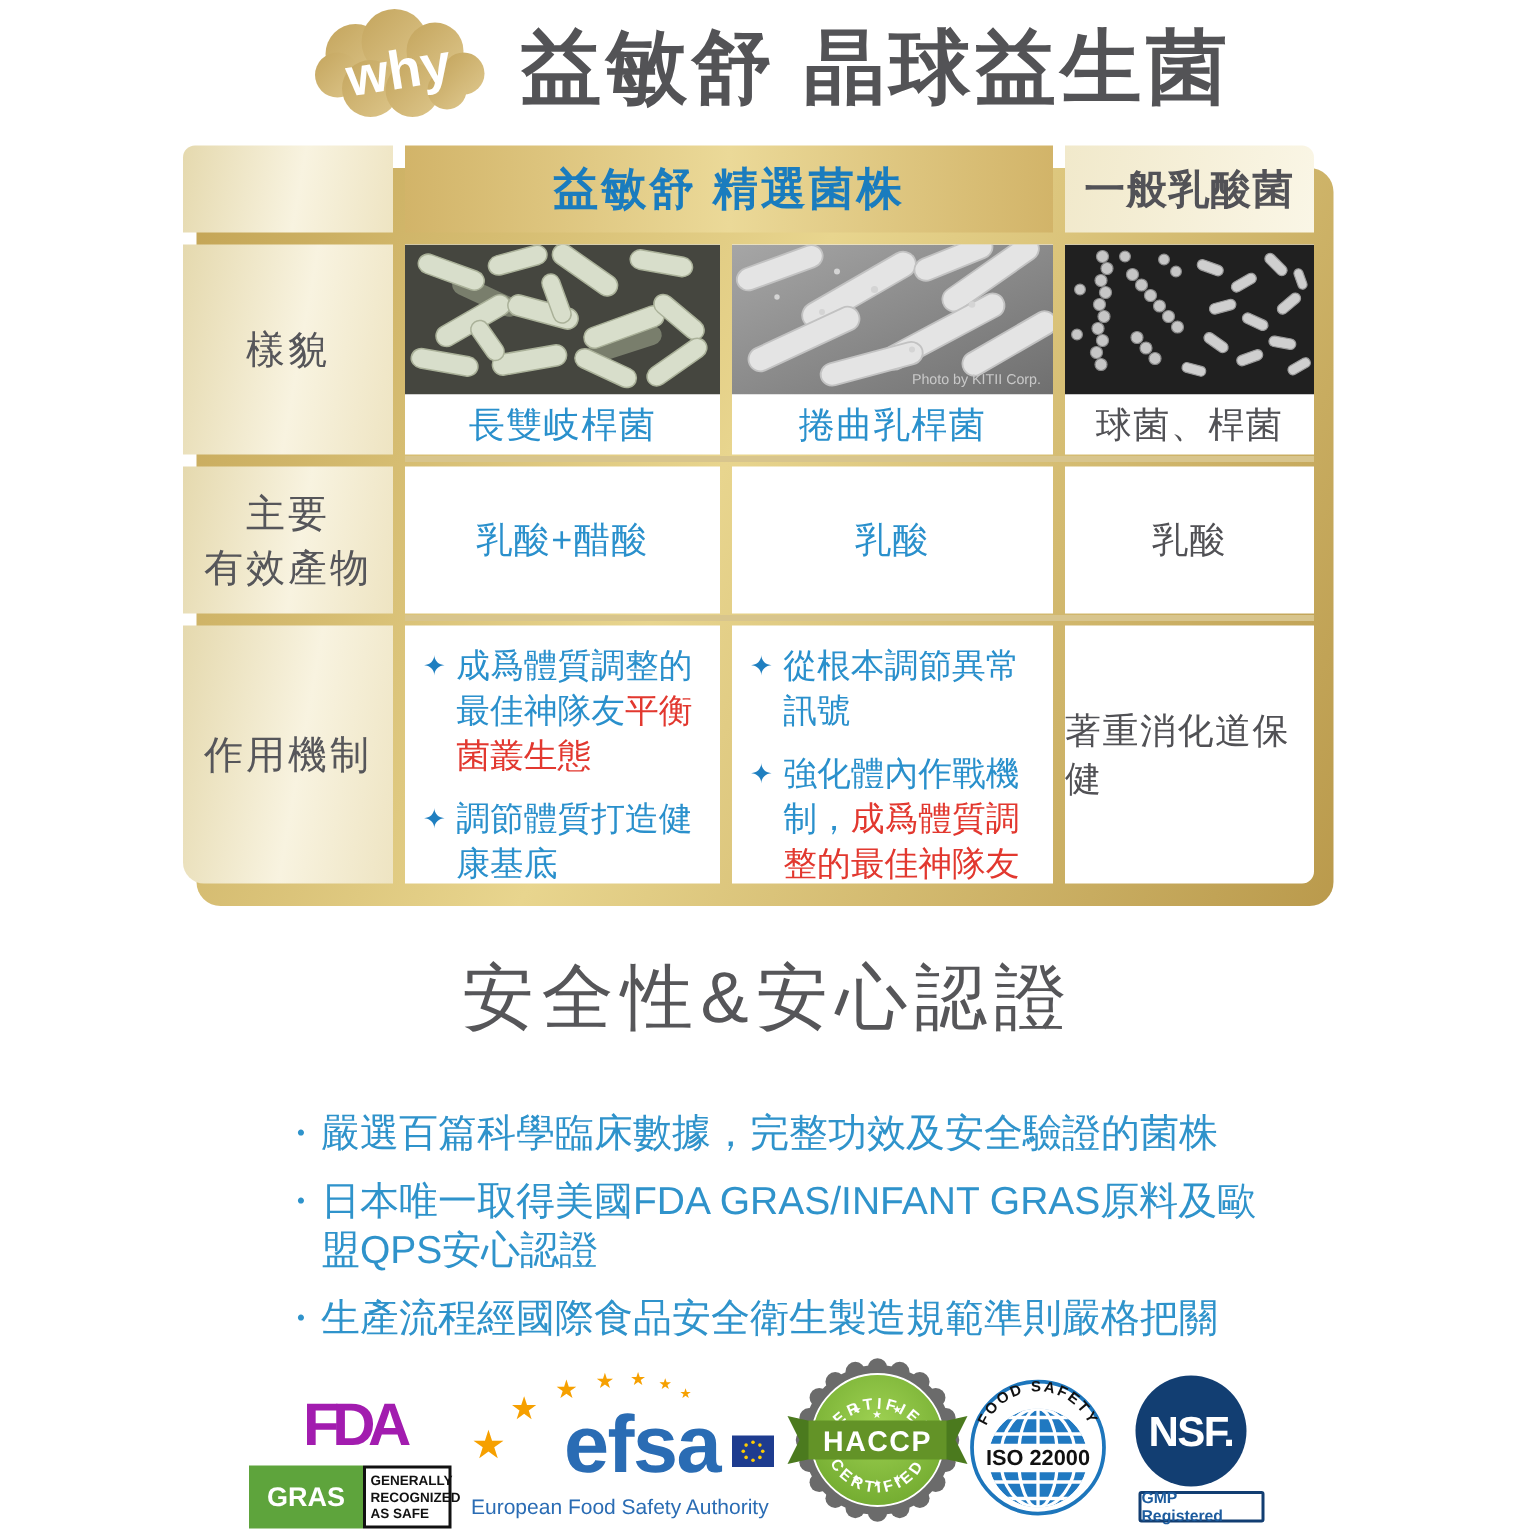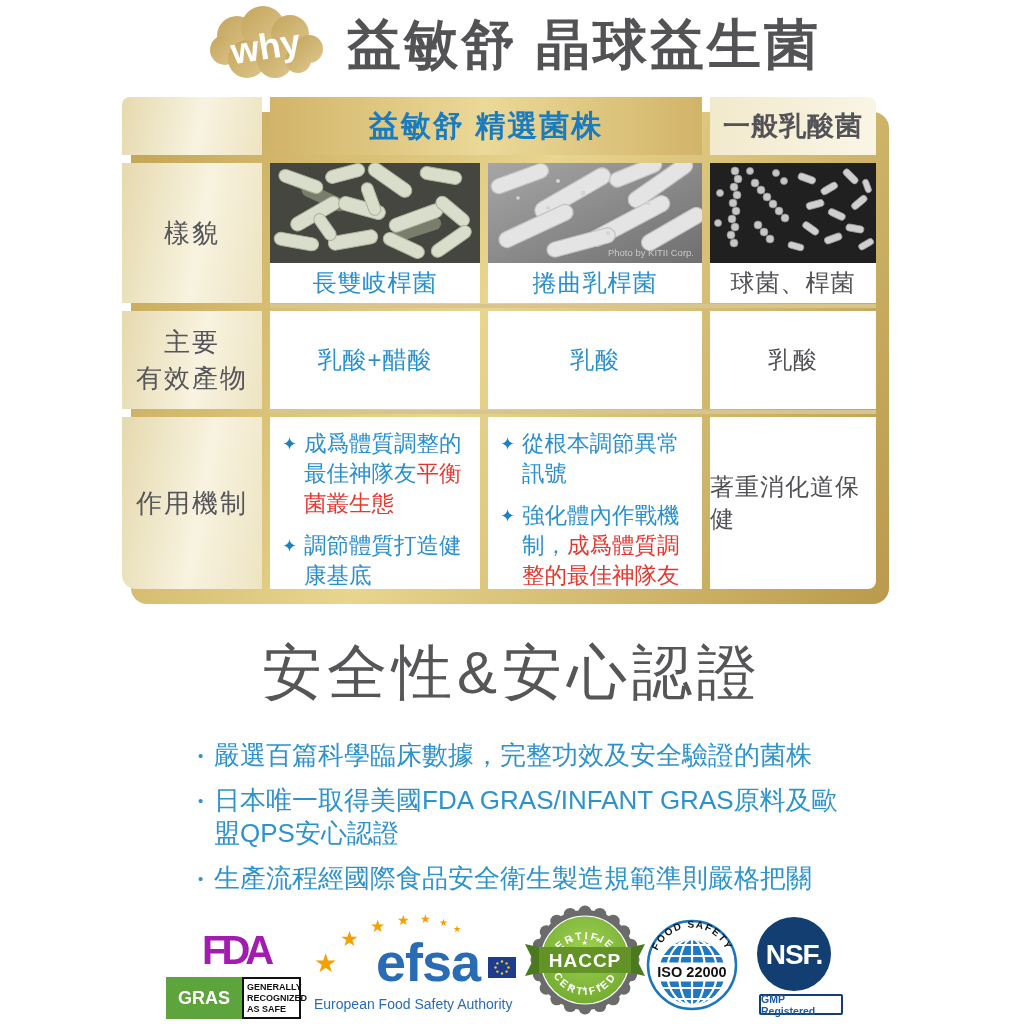--- a/index.html
+++ b/index.html
@@ -36,21 +36,21 @@
   .center-cell{display:flex;align-items:center;justify-content:center;font-size:24px;font-weight:500;letter-spacing:1px;}
   .mech-cell{padding:12px 10px 0 12px;display:flex;flex-direction:column;gap:12px;}
   .mech-item{display:flex;font-size:22.5px;line-height:30px;font-weight:500;}
   .mech-item .diamond{color:#1f7fc0;font-size:18px;line-height:30px;margin-right:7px;flex:none;}
   .red-text{color:#e2382f;}
   .sep{position:absolute;left:270px;width:606px;height:4px;background:#d8c58d;}
   .sep1{top:304px;} .sep2{top:410px;}
 
   
   .section-heading{position:absolute;top:633px;left:0;width:100%;text-align:center;
-                   font-size:60px;font-weight:400;color:#565659;letter-spacing:5px;}
+                   font-size:48px;font-weight:400;color:#565659;letter-spacing:5px;}
   .safety-list{position:absolute;left:198px;top:739px;width:650px;list-style:none;margin:0;padding:0;}
   .safety-item{display:flex;margin-bottom:12px;font-size:26px;line-height:33px;color:#2f93cb;font-weight:500;}
   .safety-item .dot{flex:none;width:16px;font-size:15px;line-height:33px;}
 
   
   .logo{position:absolute;}
   .fda-block{left:166px;top:924px;width:150px;}
   .fda-word{font-size:40px;font-weight:900;color:#a21caf;letter-spacing:-5px;line-height:52px;margin-left:36px;}
   .fda-boxes{display:flex;margin-top:1px;}
   .gras-box{width:76px;height:42px;background:#5ea43c;color:#fff;font-weight:700;font-size:18px;

